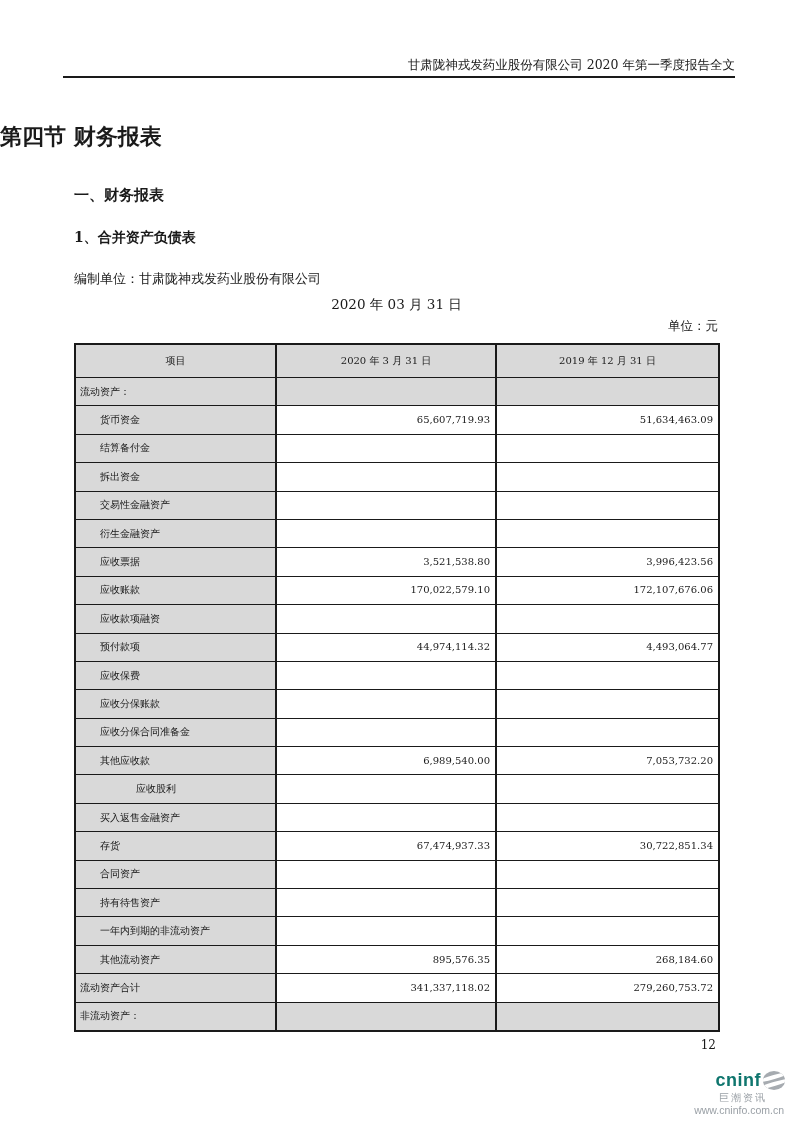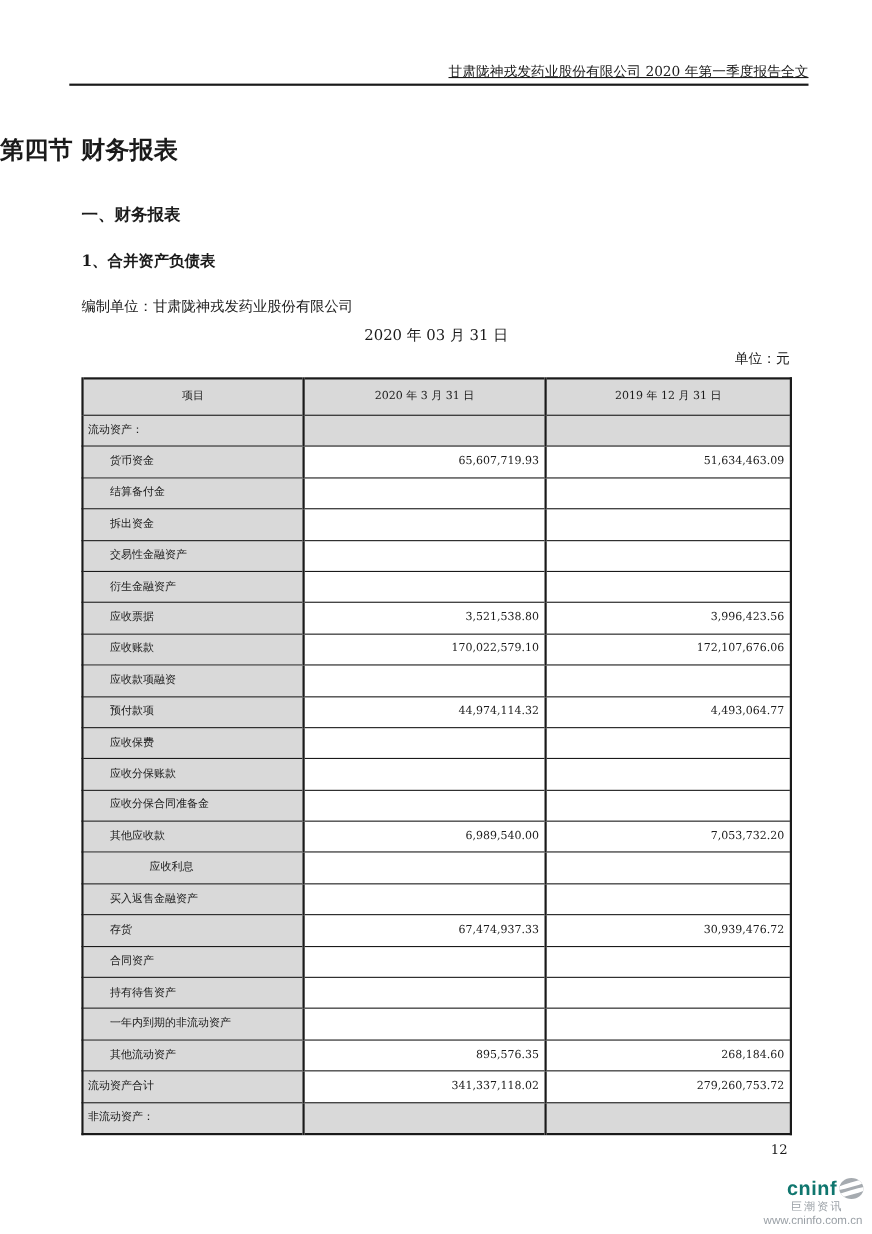--- a/index.html
+++ b/index.html
@@ -9,21 +9,20 @@
     background:#ffffff;
     font-family:"DejaVu Serif","Liberation Serif",serif;
     color:#1a1a1a;
     overflow:hidden;
   }
   
   .running-header{
     position:absolute;top:57px;right:58px;
     font-size:12.5px;line-height:1.2;
     color:#1a1a1a;
-    text-decoration:underline;
   }
   .header-rule{
     position:absolute;top:76px;left:63px;width:672px;
     border-top:2px solid #1a1a1a;height:0;
   }
   
   .chapter-title{
     position:absolute;top:122px;left:0;width:100%;
     font-size:22px;font-weight:bold;margin:0;
   }
@@ -220,33 +219,33 @@
           <td class="label-cell indent-1">应收分保合同准备金</td>
           <td class="value-cell"></td>
           <td class="value-cell"></td>
         </tr>
         <tr>
           <td class="label-cell indent-1">其他应收款</td>
           <td class="value-cell">6,989,540.00</td>
           <td class="value-cell">7,053,732.20</td>
         </tr>
         <tr>
-          <td class="label-cell indent-3">应收利息</td>
+          <td class="label-cell indent-3">应收股利</td>
           <td class="value-cell"></td>
           <td class="value-cell"></td>
         </tr>
         <tr>
           <td class="label-cell indent-1">买入返售金融资产</td>
           <td class="value-cell"></td>
           <td class="value-cell"></td>
         </tr>
         <tr>
           <td class="label-cell indent-1">存货</td>
           <td class="value-cell">67,474,937.33</td>
-          <td class="value-cell">30,939,476.72</td>
+          <td class="value-cell">30,722,851.34</td>
         </tr>
         <tr>
           <td class="label-cell indent-1">合同资产</td>
           <td class="value-cell"></td>
           <td class="value-cell"></td>
         </tr>
         <tr>
           <td class="label-cell indent-1">持有待售资产</td>
           <td class="value-cell"></td>
           <td class="value-cell"></td>

